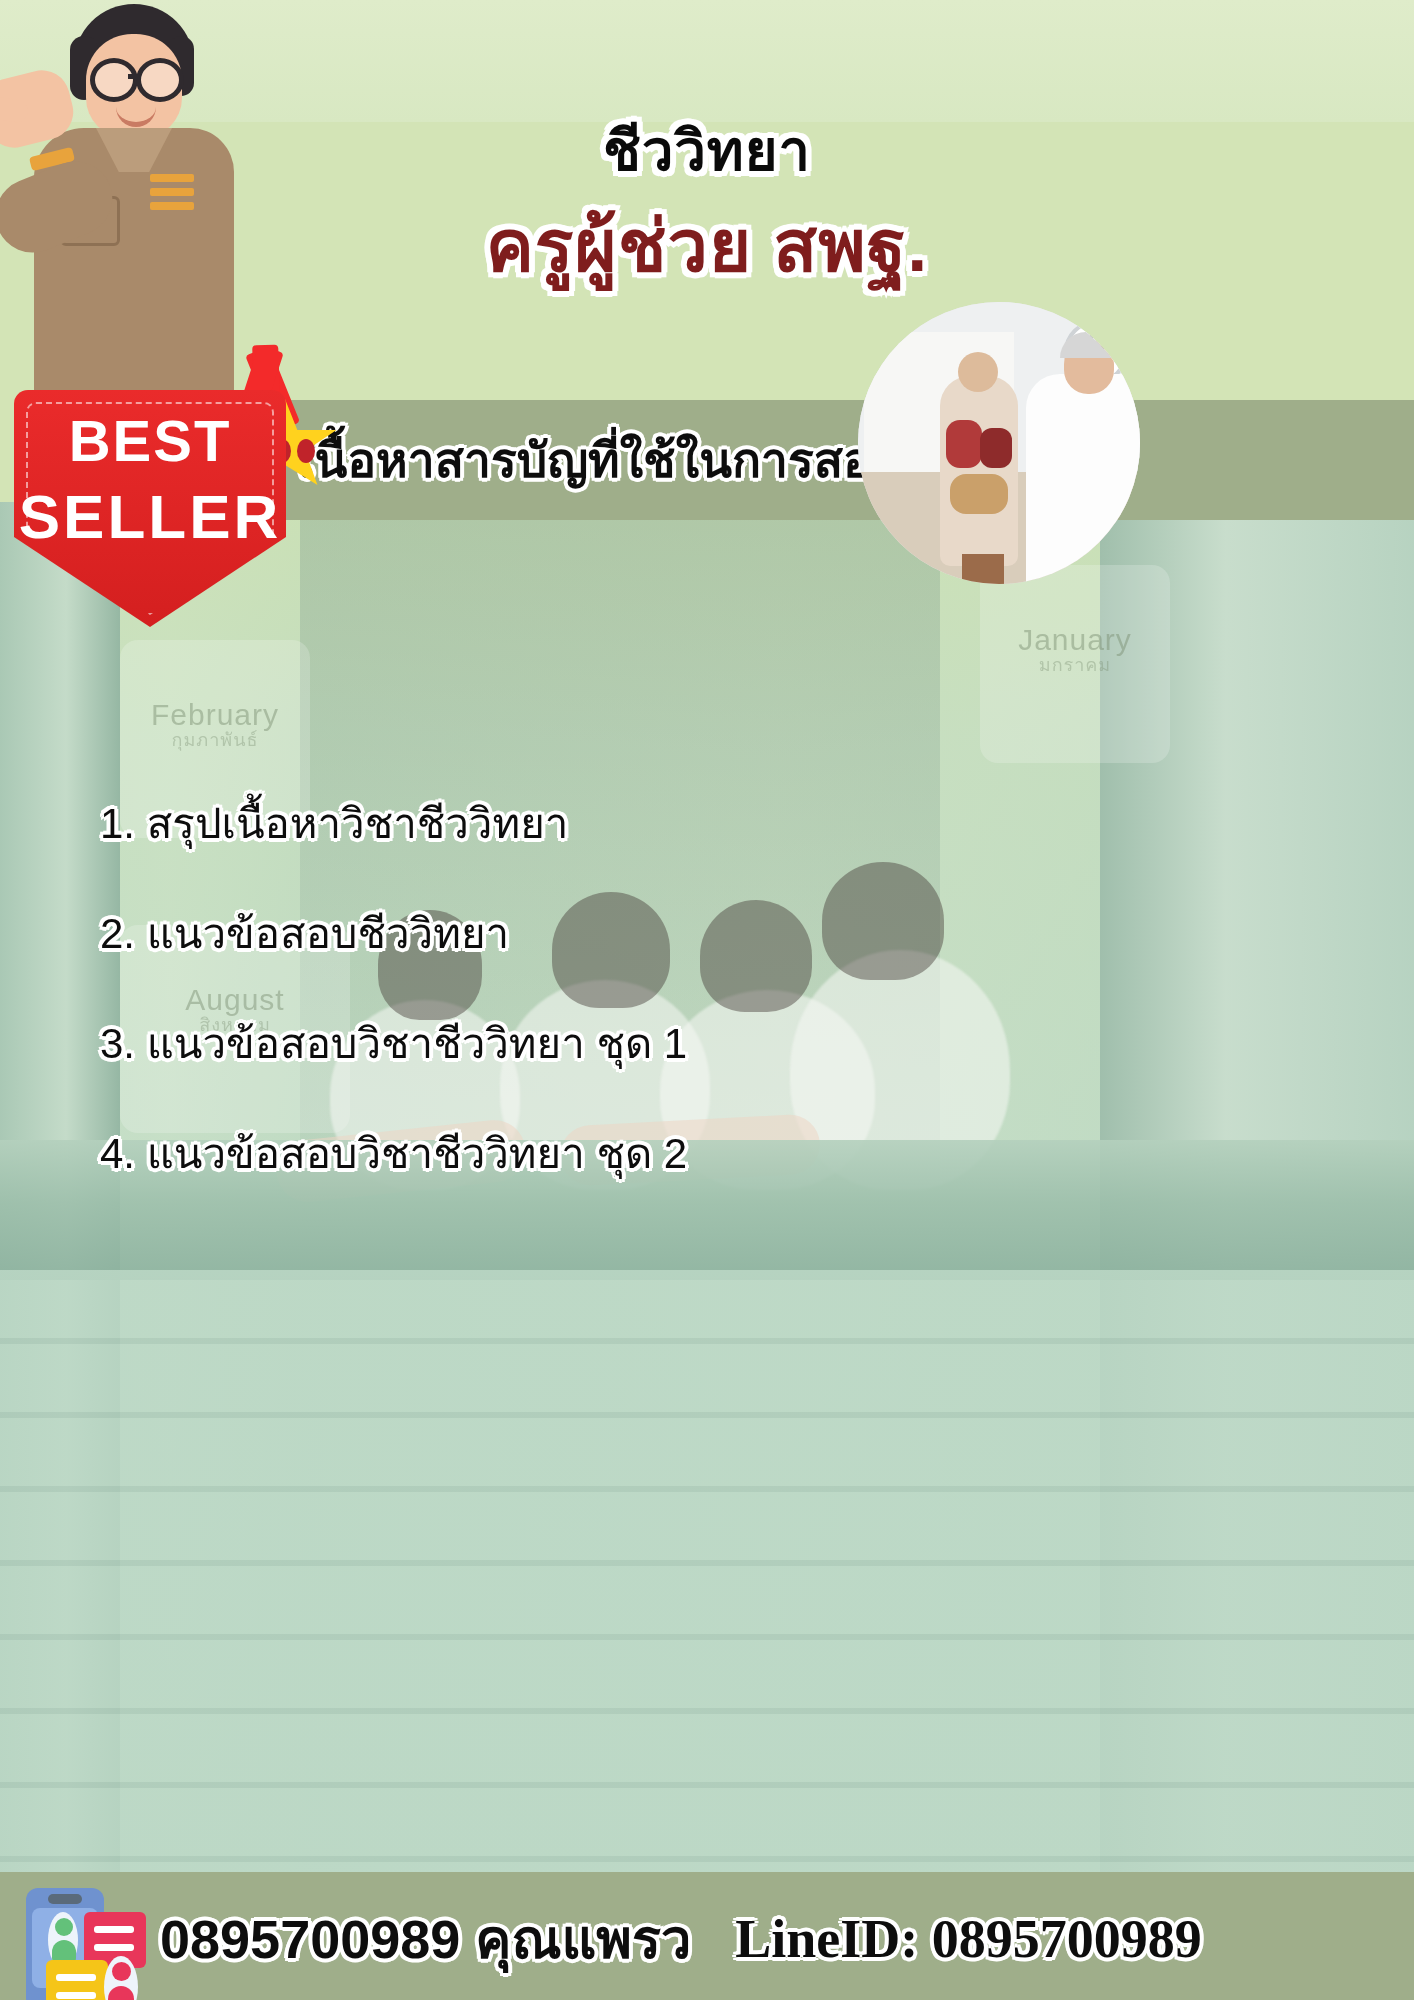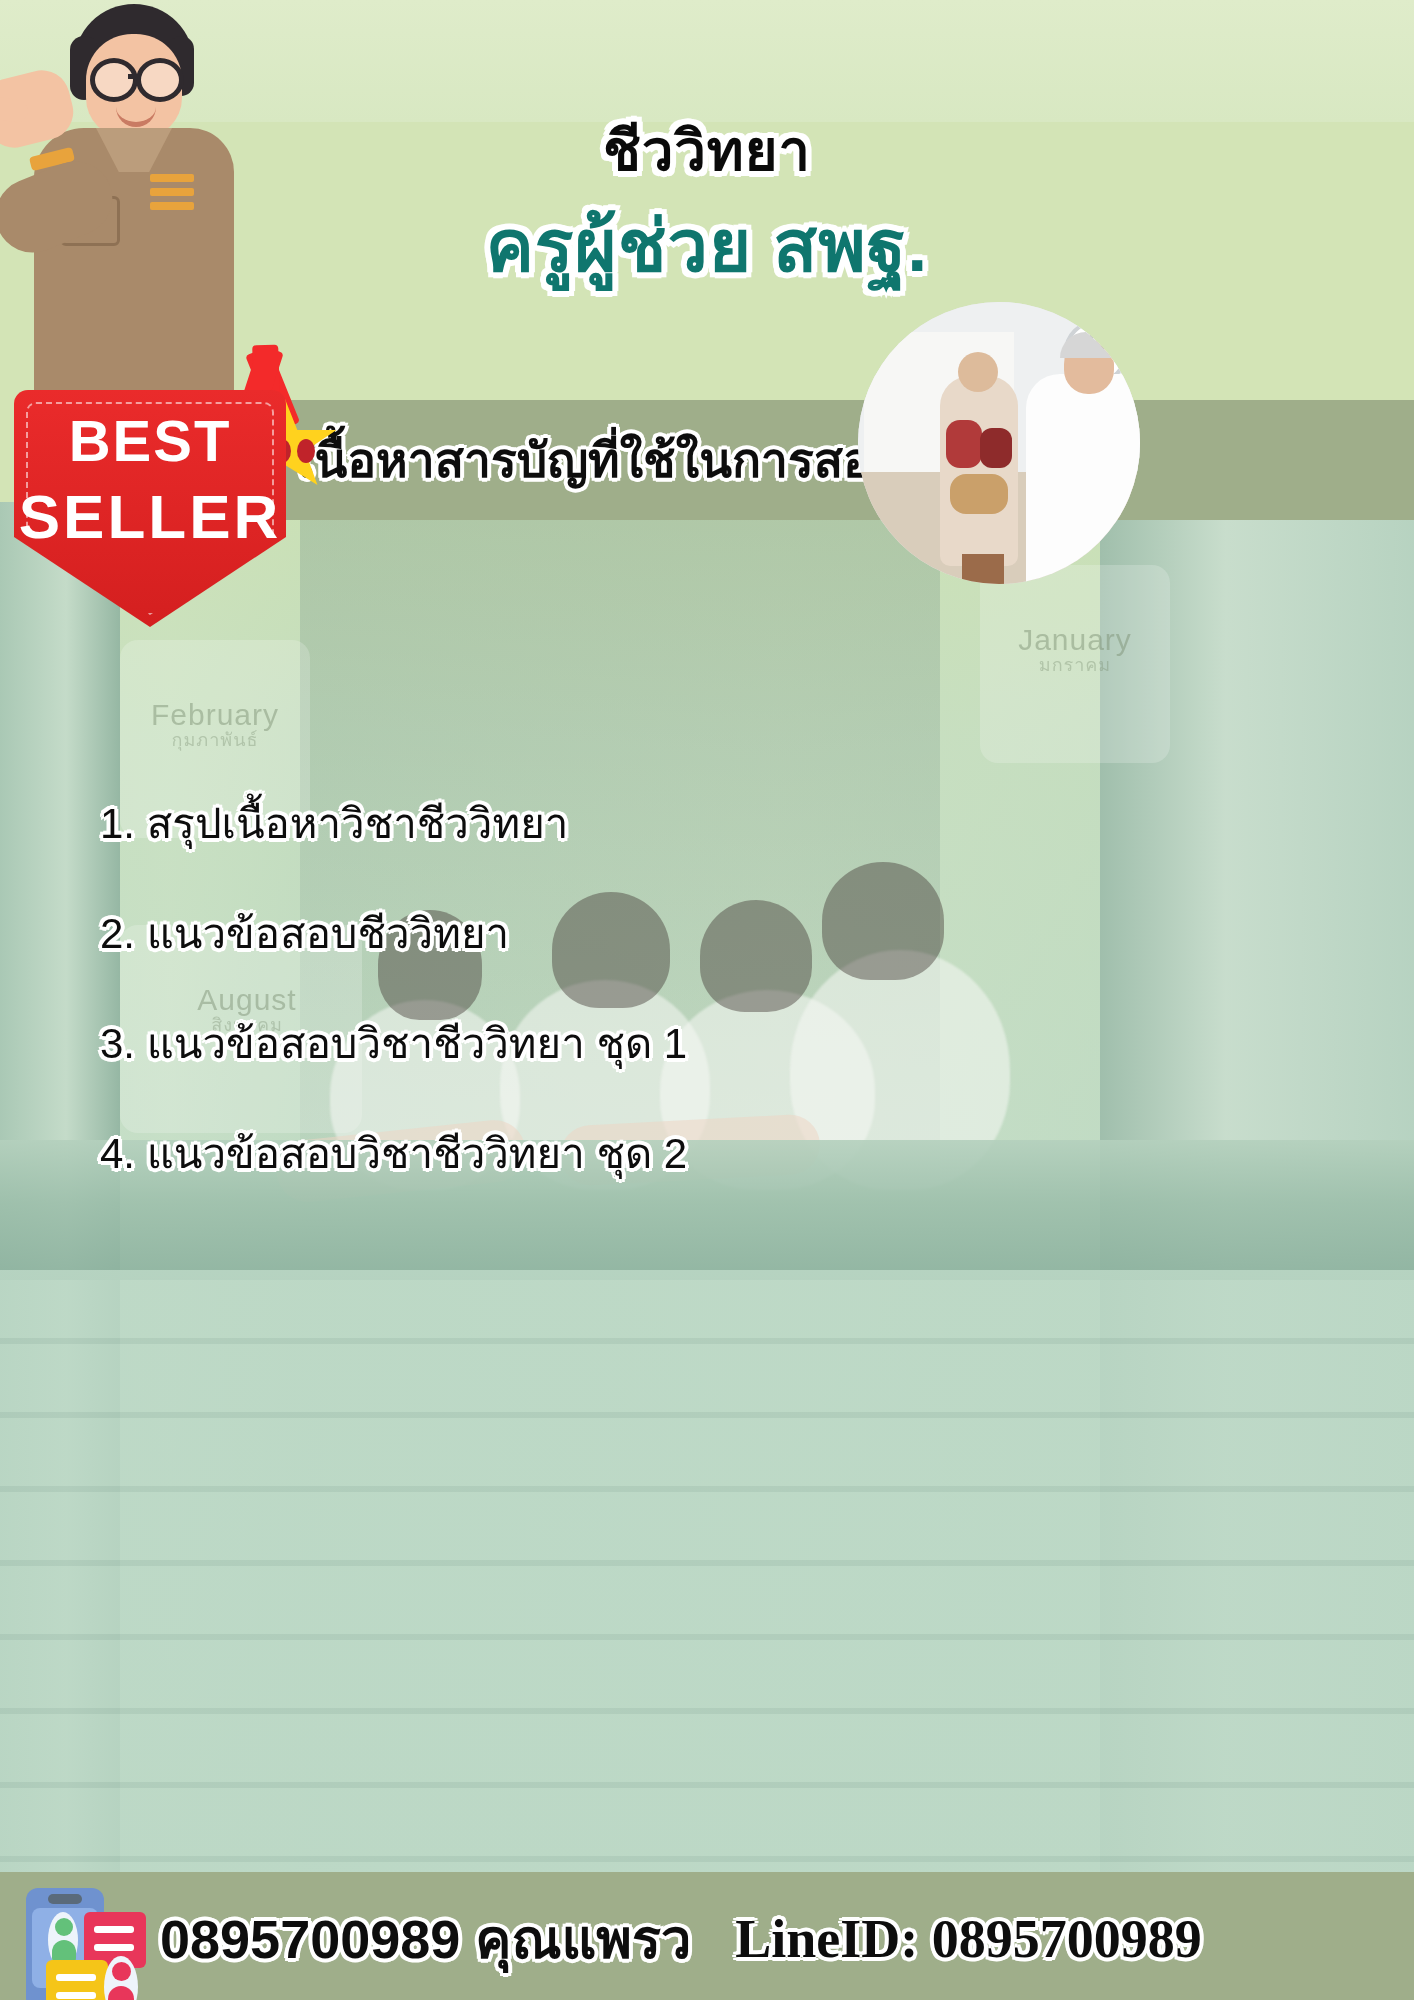--- a/index.html
+++ b/index.html
@@ -73,21 +73,21 @@
   
   .title-wrap{position:absolute;left:0;top:120px;width:1414px;text-align:center;}
   .title-main{
     font-size:56px;font-weight:bold;color:#0a0a0a;line-height:1.12;letter-spacing:1px;
     text-shadow:
       -5px -5px 0 #fff, 5px -5px 0 #fff, -5px 5px 0 #fff, 5px 5px 0 #fff,
       0 -6px 0 #fff, 0 6px 0 #fff, -6px 0 0 #fff, 6px 0 0 #fff;
   }
   .title-sub{
     margin-top:22px;
-    font-size:72px;font-weight:bold;color:#0f766e;line-height:1.15;letter-spacing:1px;
+    font-size:72px;font-weight:bold;color:#7f1d1d;line-height:1.15;letter-spacing:1px;
     text-shadow:
       -5px -5px 0 #fff, 5px -5px 0 #fff, -5px 5px 0 #fff, 5px 5px 0 #fff,
       0 -6px 0 #fff, 0 6px 0 #fff, -6px 0 0 #fff, 6px 0 0 #fff;
   }
 
   
   .circle-photo{position:absolute;left:858px;top:302px;width:282px;height:282px;border-radius:50%;
     overflow:hidden;background:#e7e9ec;}
   .cp-wallA{position:absolute;left:0;top:0;width:282px;height:170px;background:#eef0f1;}
   .cp-wallB{position:absolute;left:0;top:170px;width:282px;height:112px;background:#d9cdbb;}
@@ -175,21 +175,21 @@
   <div class="win-open"></div>
 
   <div class="cal" style="left:980px;top:565px;width:190px;height:140px;text-align:center;">
     <span>January</span>
     <small>มกราคม</small>
   </div>
   <div class="cal" style="left:120px;top:640px;width:190px;height:140px;">
     <span>February</span>
     <small>กุมภาพันธ์</small>
   </div>
-  <div class="cal" style="left:120px;top:925px;width:230px;height:150px;padding-left:12px;">
+  <div class="cal" style="left:120px;top:925px;width:230px;height:150px;">
     <span>August</span>
     <small>สิงหาคม</small>
   </div>
 
   <div class="student" style="left:330px;top:1000px;width:190px;height:190px;"></div>
   <div class="hair" style="left:378px;top:910px;width:104px;height:110px;"></div>
   <div class="student" style="left:500px;top:980px;width:210px;height:210px;"></div>
   <div class="hair" style="left:552px;top:892px;width:118px;height:116px;"></div>
   <div class="student" style="left:660px;top:990px;width:215px;height:200px;"></div>
   <div class="hair" style="left:700px;top:900px;width:112px;height:112px;"></div>

